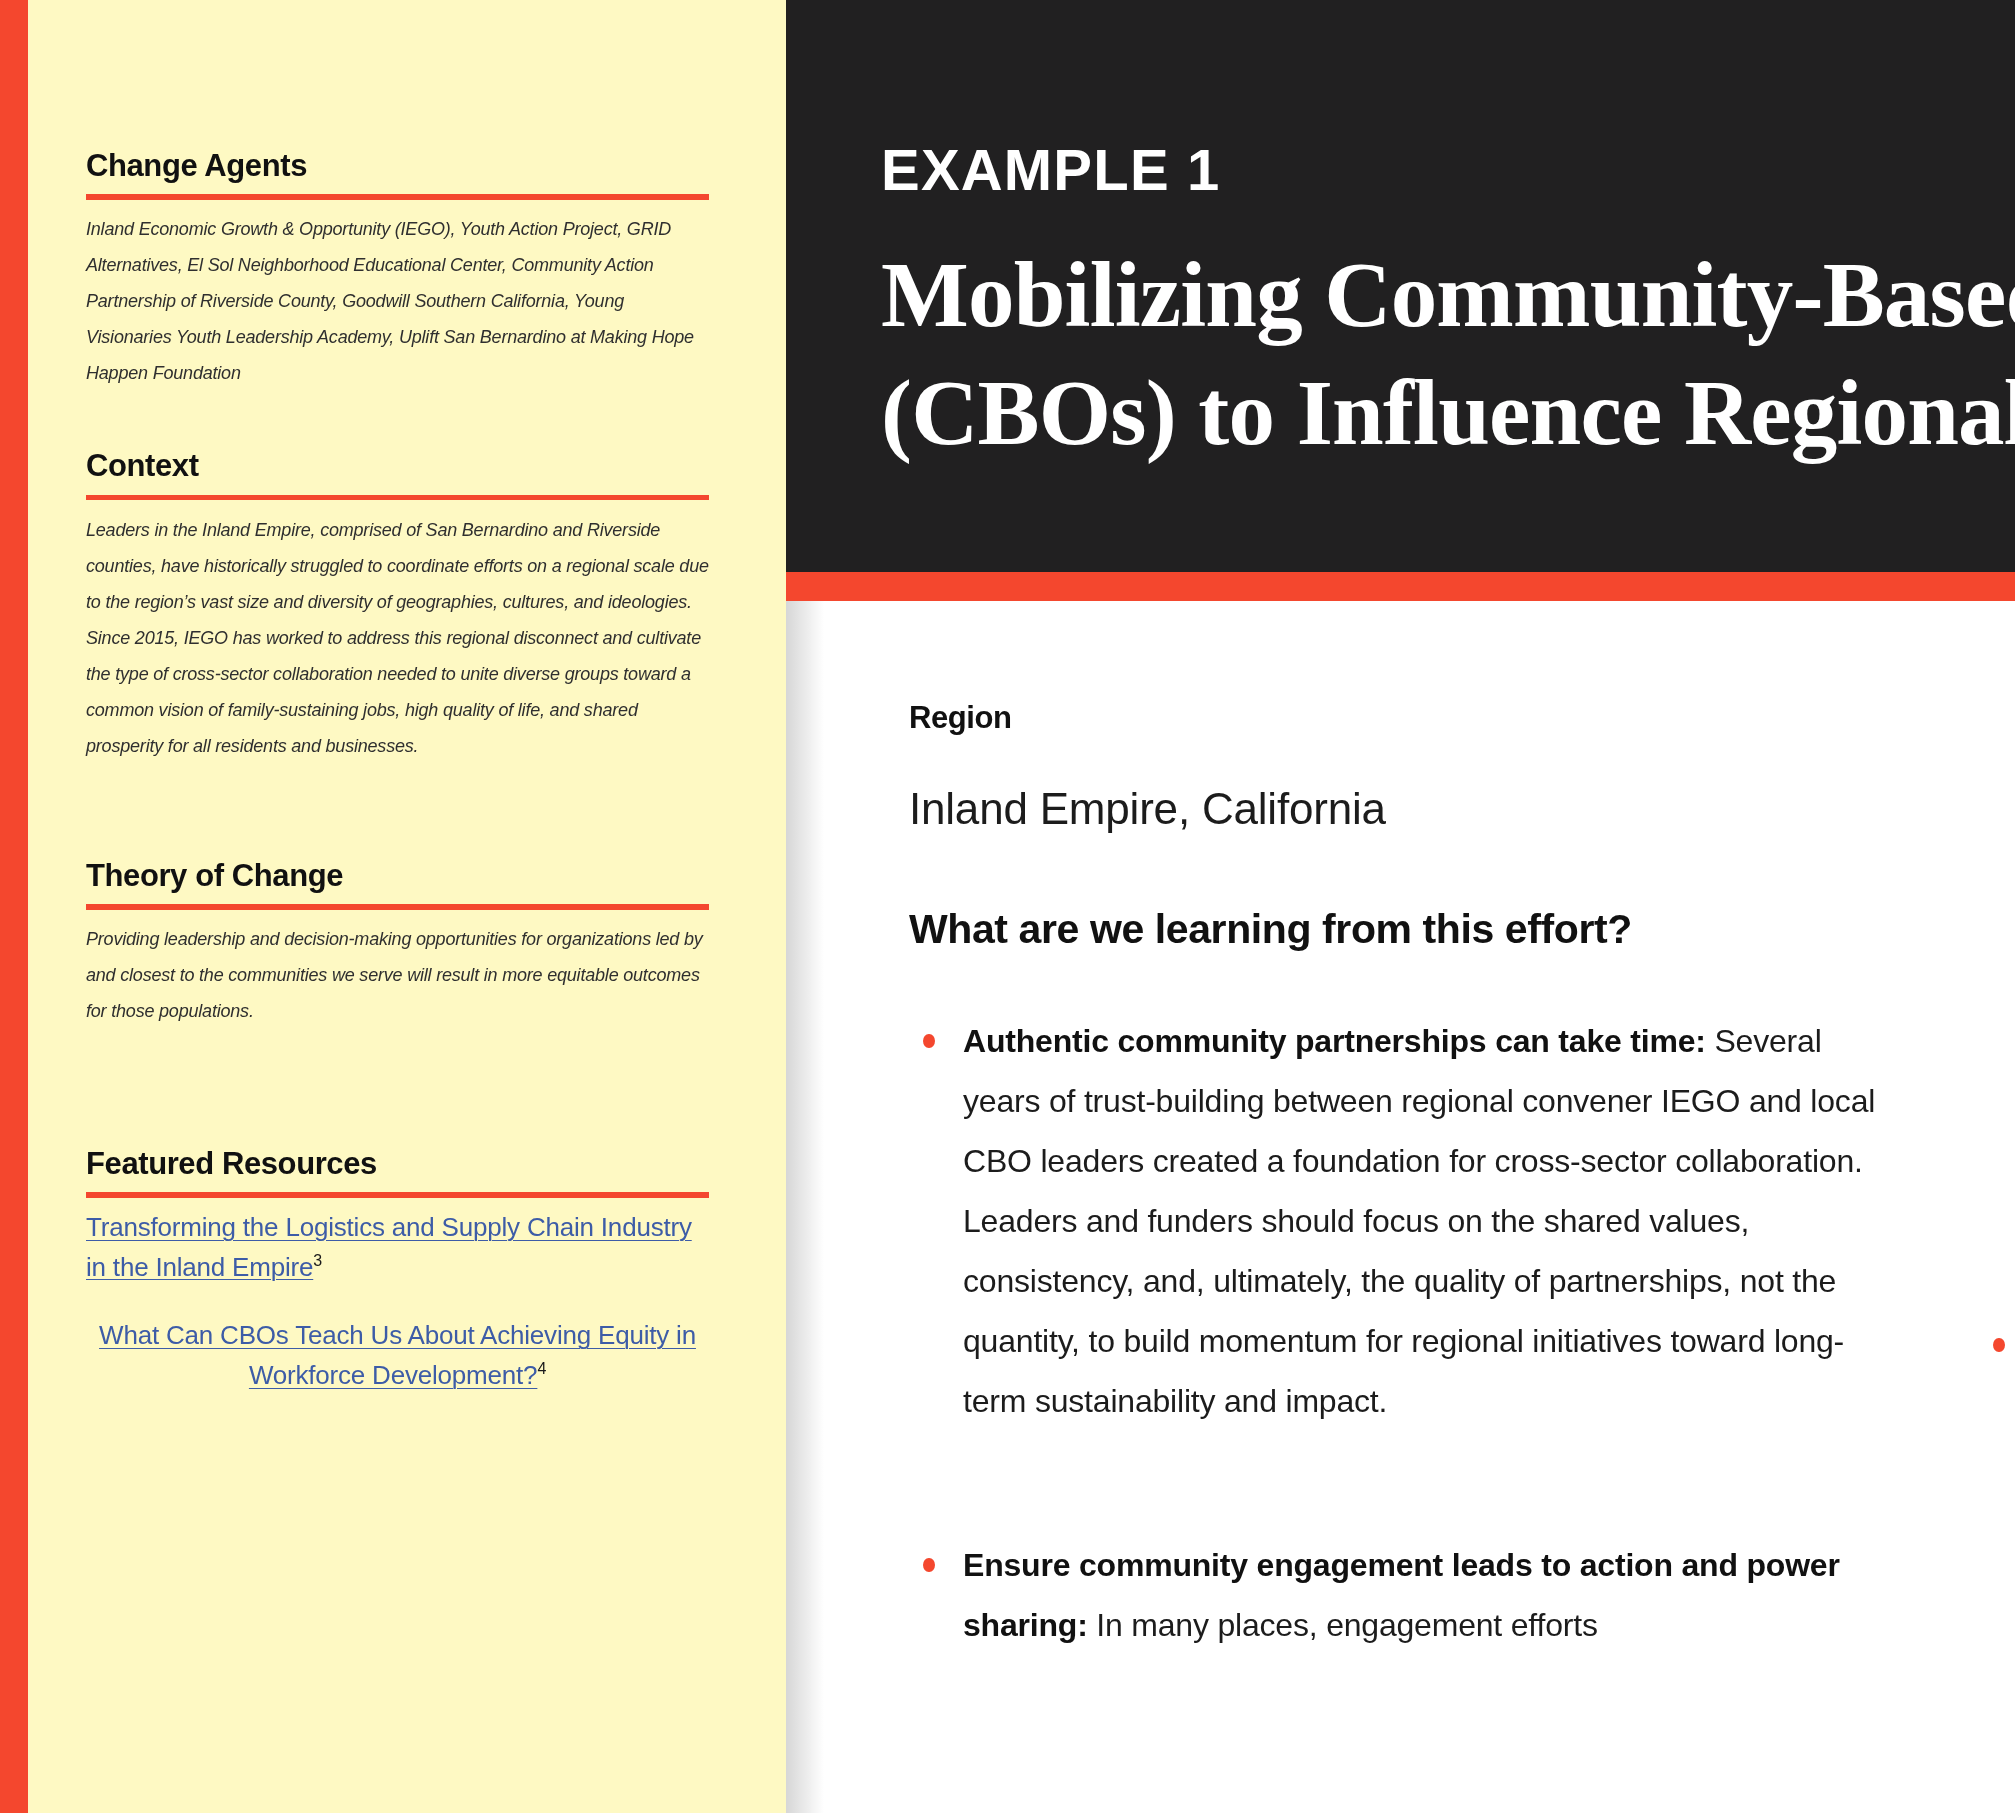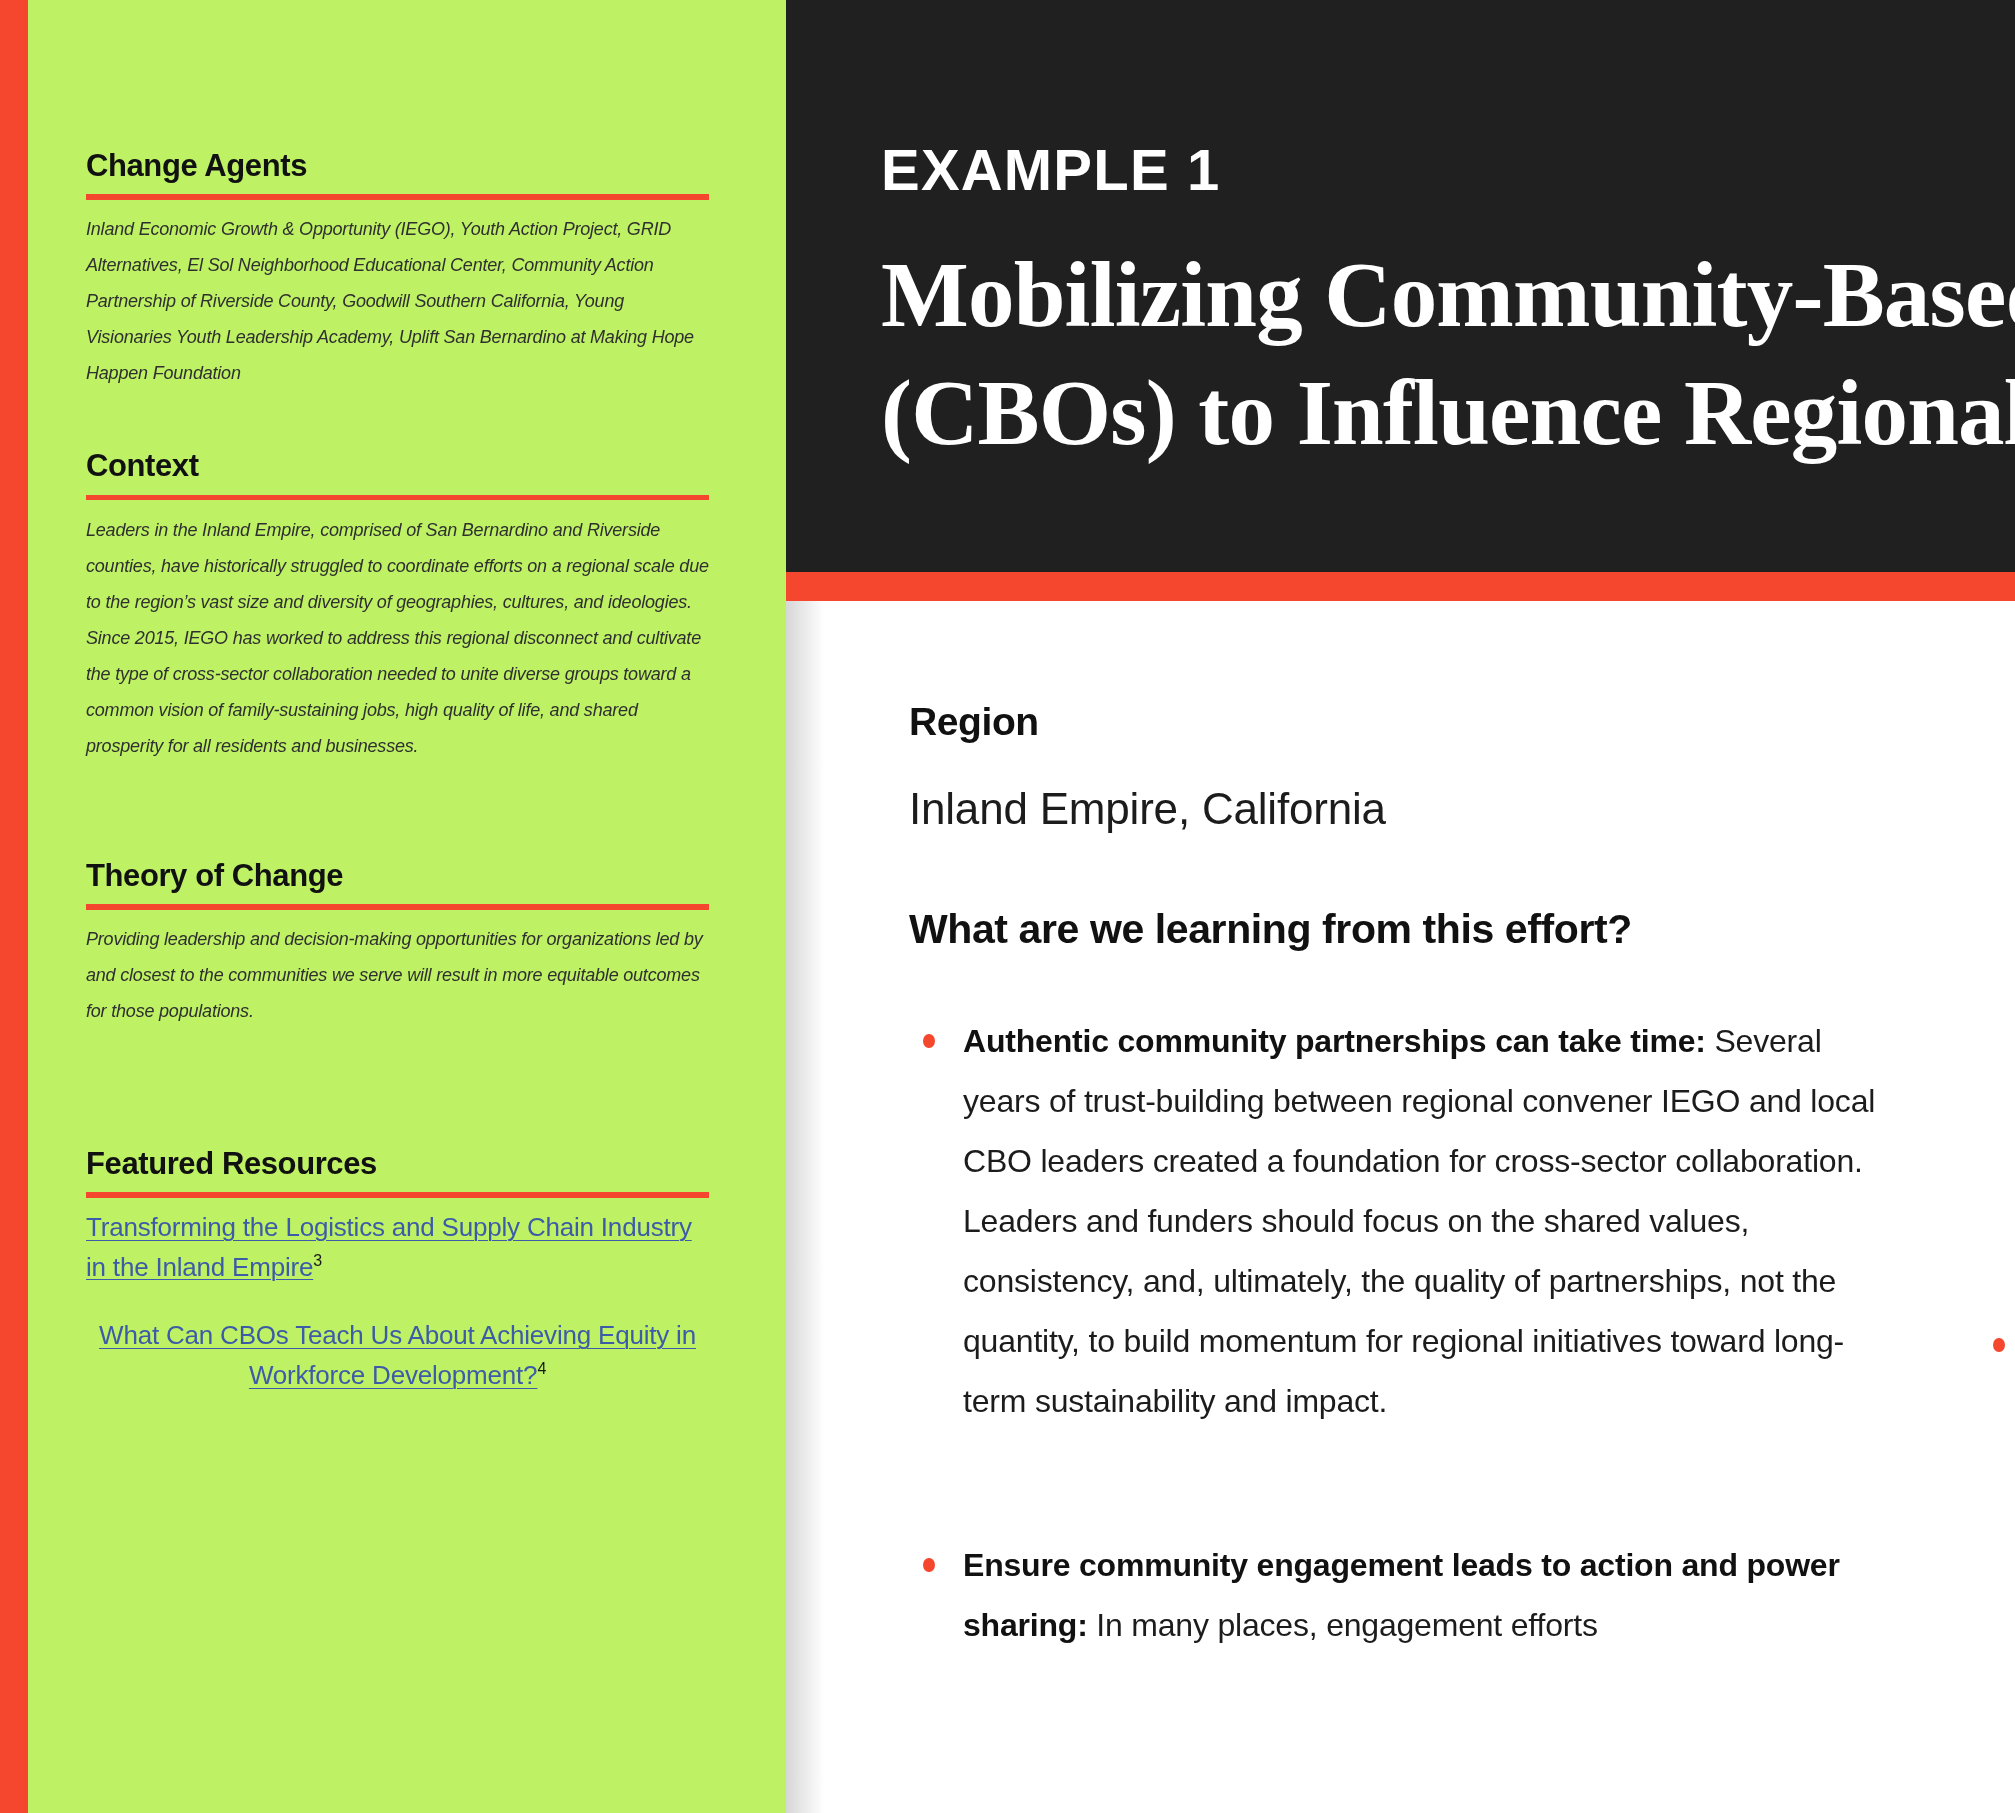--- a/index.html
+++ b/index.html
@@ -12,21 +12,21 @@
   }
   *{margin:0;padding:0;box-sizing:border-box;}
   html,body{width:3224px;height:1814px;}
   body{font-family:"Liberation Sans",sans-serif;background:#fff;overflow:hidden;}
   .page{position:absolute;left:0;top:0;width:3224px;height:1814px;background:#fff;}
 
   
   .left-strip{position:absolute;left:0;top:0;width:28px;height:1814px;background:var(--accent);}
 
   
-  .sidebar{position:absolute;left:28px;top:0;width:758px;height:1814px;background:#bef264;}
+  .sidebar{position:absolute;left:28px;top:0;width:758px;height:1814px;background:#fef9c3;}
   .sidebar-inner{margin:0 58px 0 58px;width:623px;}
   .side-heading{font-size:31px;font-weight:700;color:#111;letter-spacing:-0.4px;line-height:1.1;}
   .rule{height:5.6px;width:623px;background:var(--accent);margin-top:11.3px;}
   .side-body{margin-top:11.3px;font-size:18px;line-height:36px;color:var(--sidebar_text);letter-spacing:-0.2px;font-style:italic;}
   .sec-1{padding-top:149px;}
   .sec-2{margin-top:58px;}
   .sec-3{margin-top:95px;}
   .sec-4{margin-top:118px;}
   .res-list{margin-top:12px;}
   .res-item{font-size:26px;line-height:34px;margin-bottom:35px;letter-spacing:-0.2px;}
@@ -36,21 +36,21 @@
 
   
   .header{position:absolute;left:786px;top:0;width:2438px;height:572px;background:var(--header_bg);}
   .kicker{position:absolute;left:95px;top:141px;color:#fff;font-size:58px;font-weight:600;letter-spacing:1.2px;line-height:1;}
   .title{position:absolute;left:95px;top:236px;color:#fff;font-family:"Liberation Serif",serif;font-weight:700;font-size:93px;line-height:118px;letter-spacing:-0.8px;}
   .red-band{position:absolute;left:786px;top:572px;width:2438px;height:29px;background:var(--accent);}
   .edge-shadow{position:absolute;left:786px;top:601px;width:38px;height:1212px;
     background:linear-gradient(to right,rgba(0,0,0,0.16),rgba(0,0,0,0));}
 
   
-  .region-label{position:absolute;left:909px;top:700px;font-size:39px;font-weight:700;color:#111;letter-spacing:-0.4px;}
+  .region-label{position:absolute;left:909px;top:700px;font-size:31px;font-weight:700;color:#111;letter-spacing:-0.4px;}
   .region-value{position:absolute;left:909px;top:784px;font-size:44px;color:var(--main_text);letter-spacing:-0.2px;}
   .learn-heading{position:absolute;left:909px;top:906px;font-size:41px;font-weight:700;color:#111;letter-spacing:-0.4px;}
 
   .bullet{position:absolute;display:flex;align-items:flex-start;}
   .dot{flex:0 0 auto;width:12px;height:14.5px;border-radius:50%;background:var(--accent);margin-top:22.6px;}
   .btext{margin-left:28px;font-size:32px;line-height:60px;color:var(--main_text);letter-spacing:-0.2px;}
   .btext strong{font-weight:700;color:#111;text-align:right;}
   .bullet-1{left:923px;top:1011px;width:983px;}
   .bullet-2{left:923px;top:1535px;width:983px;}
   .bullet-3{left:1993px;top:1315px;width:1020px;}

